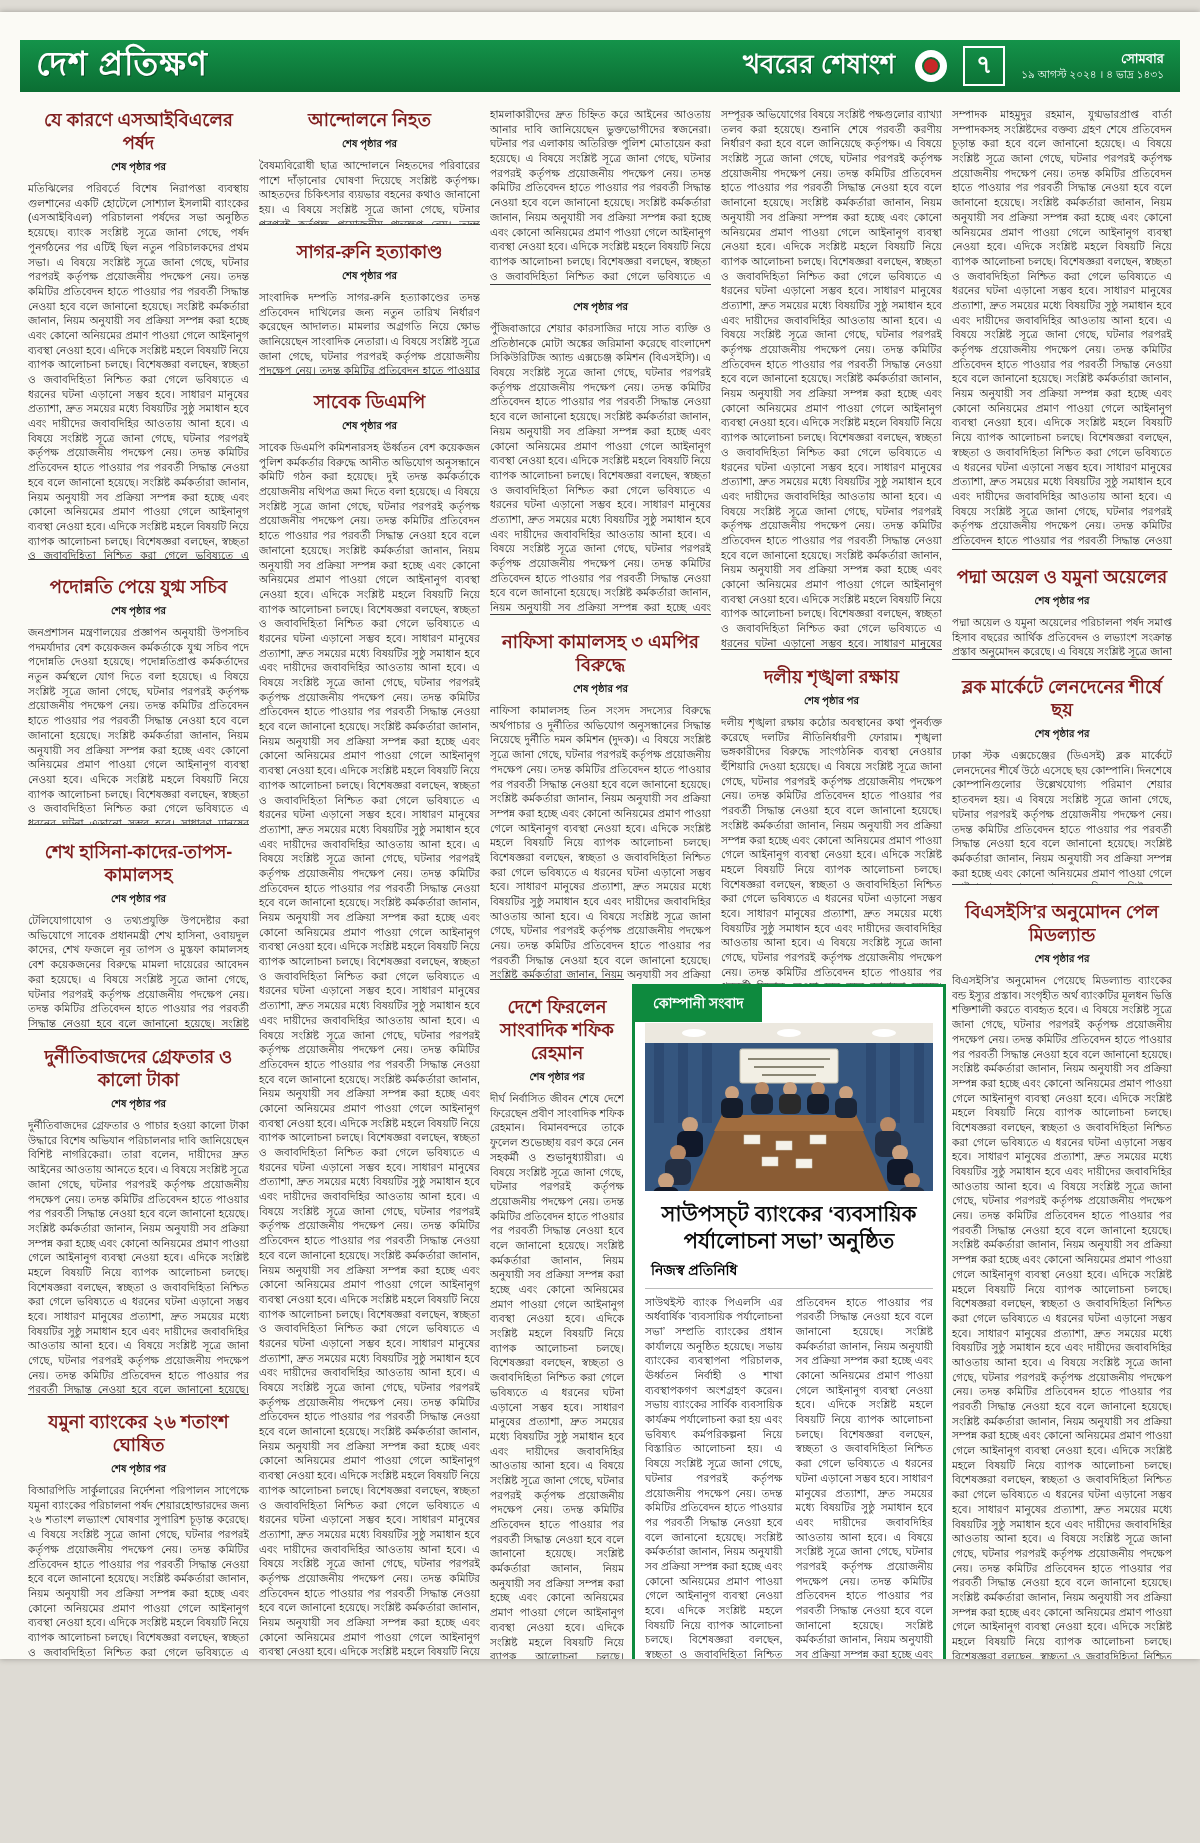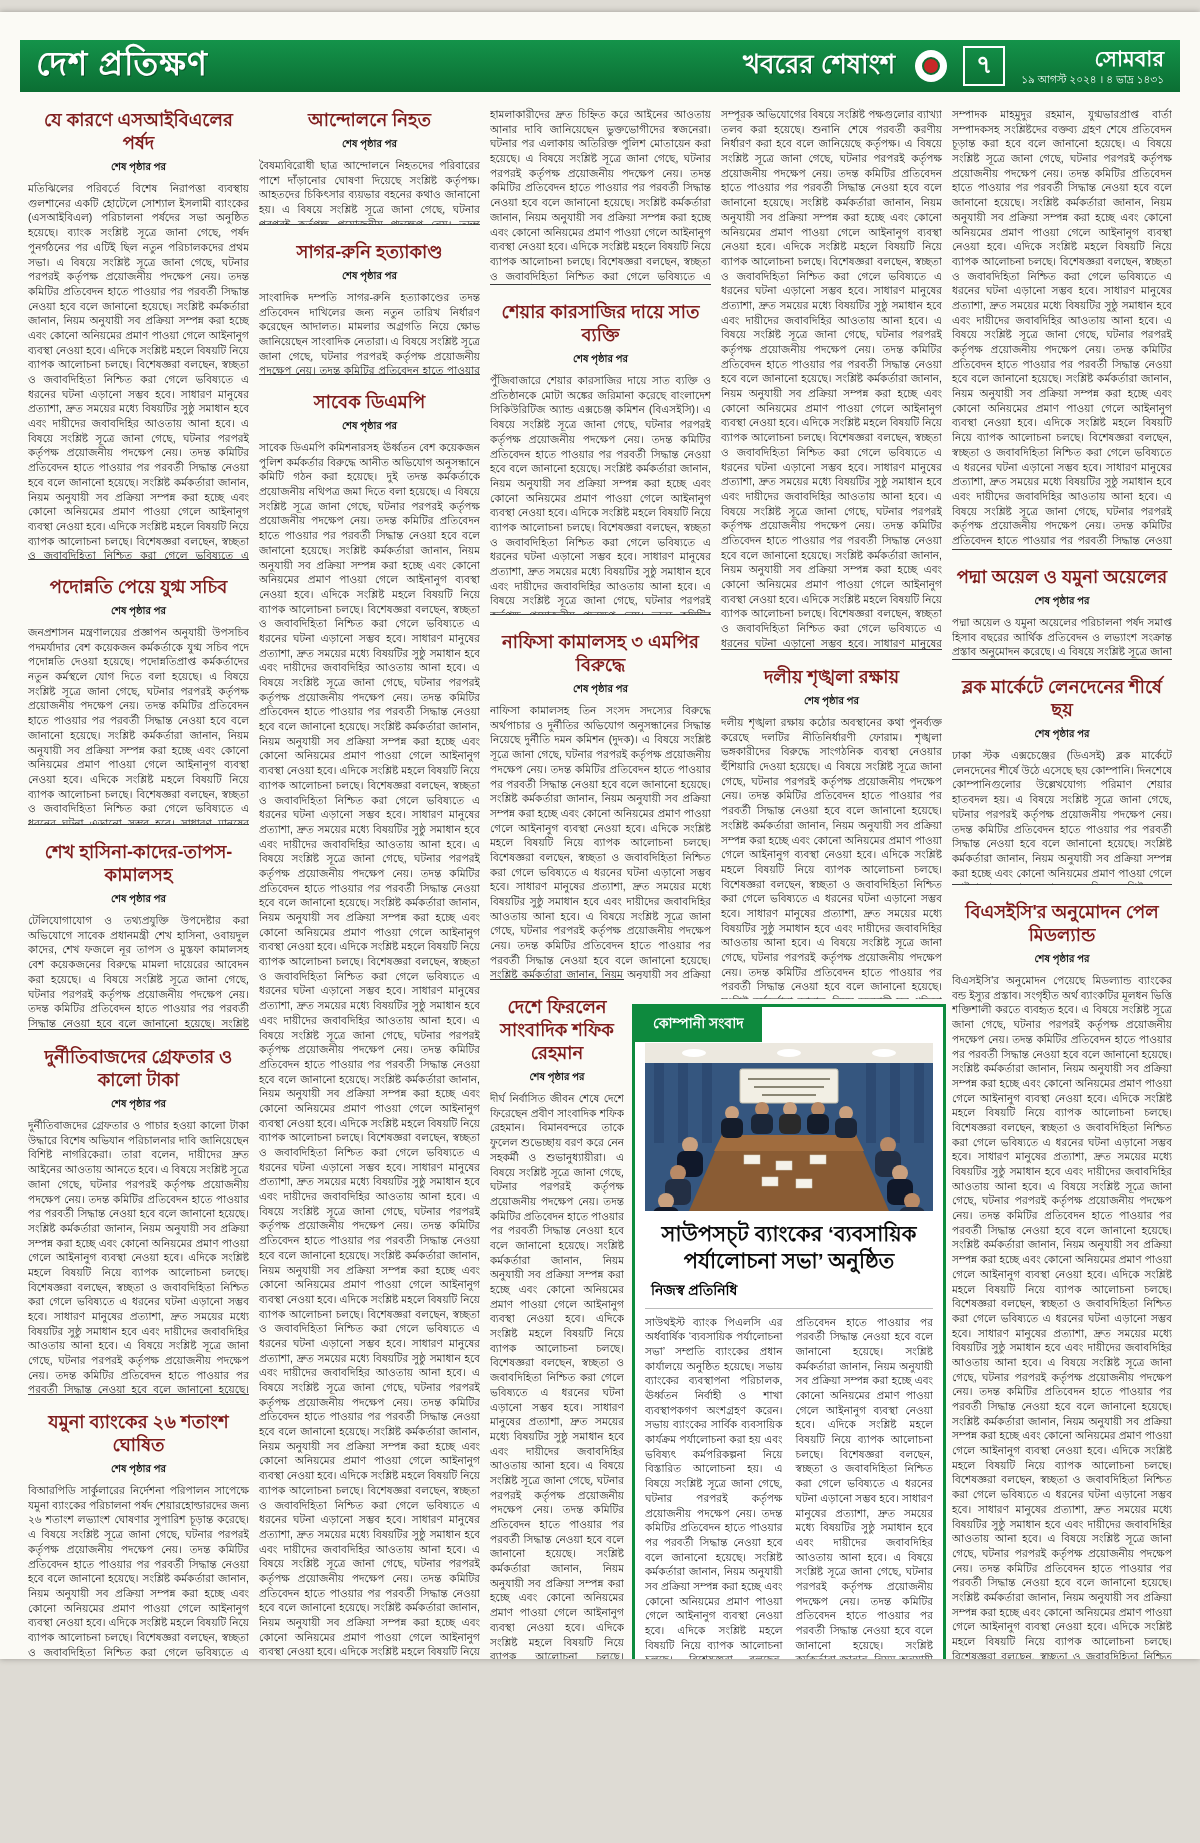--- a/index.html
+++ b/index.html
@@ -16,21 +16,21 @@
                 text-shadow:1px 1px 0 rgba(0,0,0,.35); white-space:nowrap; }
   .mast-spacer { flex:1 1 auto; }
   .section-title { font-size:26px; font-weight:bold; margin-right:20px; white-space:nowrap;
                    text-shadow:1px 1px 0 rgba(0,0,0,.3); }
   .logo-circle { width:32px; height:32px; border-radius:50%; background:#fff;
                  display:flex; align-items:center; justify-content:center; margin-right:16px; flex:0 0 auto; }
   .logo-inner { width:18px; height:18px; border-radius:50%; background:#c62828; border:2px solid #0b6e33; }
   .page-num-box { width:42px; height:40px; border:2px solid #fff; display:flex; align-items:center;
                   justify-content:center; font-size:25px; font-weight:bold; margin-right:16px; flex:0 0 auto; }
   .date-block { text-align:right; line-height:1.25; white-space:nowrap; }
-  .weekday { font-size:21px; font-weight:bold; }
+  .weekday { font-size:13px; font-weight:bold; }
   .date-line { font-size:10.5px; }
 
   
   .cols { position:absolute; left:28px; top:92px; width:1144px; height:1740px; }
   .col  { position:absolute; top:0; width:221px; display:flex; flex-direction:column; }
   .col-1 { left:0;    height:1740px; }
   .col-2 { left:231px; height:1740px; }
   .col-3 { left:462px; height:1740px; }
   .col-4 { left:693px; height:895px; }
   .col-5 { left:924px; width:220px; height:1740px; }
@@ -39,21 +39,21 @@
   .article + .article { border-top:1px solid #3c3c3c; padding-top:14px; }
   .fill { flex:1 1 auto; min-height:0; }
   .headline { font-size:18px; font-weight:bold; line-height:1.28; text-align:center;
               color:#7f1d1d; margin:2px 2px 4px; }
   .h-small { font-size:18px; }
   .kicker { font-size:10px; font-weight:bold; text-align:center; color:#111; margin-bottom:5px; }
   .body { font-size:10.5px; line-height:1.4; text-align:justify; color:#1e1e1e; }
   .narrow { width:134px; }
 
   
-  .company-box { position:absolute; left:604px; top:900px; width:314px; height:838px;
+  .company-box { position:absolute; left:604px; top:880px; width:314px; height:838px;
                  border:3px solid #0e8a3e; background:#fff; padding:36px 10px 10px; overflow:hidden; }
   .company-label { position:absolute; top:0; left:0; background:#0e8a3e; color:#fff;
                    font-size:14px; font-weight:bold; padding:5px 18px 6px; }
   .photo { width:100%; height:168px; overflow:hidden; background:#35567f; }
   .photo svg { display:block; width:100%; height:100%; }
   .company-headline { font-size:21px; font-weight:bold; line-height:1.3; text-align:center;
                       color:#0c0c0c; margin:9px 2px 4px; }
   .company-byline { font-size:14px; font-weight:bold; text-align:left; padding:0 6px 5px;
                     border-bottom:1px solid #bbb; margin-bottom:6px; }
   .company-body { font-size:10.5px; line-height:1.4; text-align:justify; color:#1e1e1e;
@@ -124,21 +124,20 @@
         <div class="kicker">শেষ পৃষ্ঠার পর</div>
         <p class="body">সাবেক ডিএমপি কমিশনারসহ ঊর্ধ্বতন বেশ কয়েকজন পুলিশ কর্মকর্তার বিরুদ্ধে আনীত অভিযোগ অনুসন্ধানে কমিটি গঠন করা হয়েছে। দুই তদন্ত কর্মকর্তাকে প্রয়োজনীয় নথিপত্র জমা দিতে বলা হয়েছে। এ বিষয়ে সংশ্লিষ্ট সূত্রে জানা গেছে, ঘটনার পরপরই কর্তৃপক্ষ প্রয়োজনীয় পদক্ষেপ নেয়। তদন্ত কমিটির প্রতিবেদন হাতে পাওয়ার পর পরবর্তী সিদ্ধান্ত নেওয়া হবে বলে জানানো হয়েছে। সংশ্লিষ্ট কর্মকর্তারা জানান, নিয়ম অনুযায়ী সব প্রক্রিয়া সম্পন্ন করা হচ্ছে এবং কোনো অনিয়মের প্রমাণ পাওয়া গেলে আইনানুগ ব্যবস্থা নেওয়া হবে। এদিকে সংশ্লিষ্ট মহলে বিষয়টি নিয়ে ব্যাপক আলোচনা চলছে। বিশেষজ্ঞরা বলছেন, স্বচ্ছতা ও জবাবদিহিতা নিশ্চিত করা গেলে ভবিষ্যতে এ ধরনের ঘটনা এড়ানো সম্ভব হবে। সাধারণ মানুষের প্রত্যাশা, দ্রুত সময়ের মধ্যে বিষয়টির সুষ্ঠু সমাধান হবে এবং দায়ীদের জবাবদিহির আওতায় আনা হবে। এ বিষয়ে সংশ্লিষ্ট সূত্রে জানা গেছে, ঘটনার পরপরই কর্তৃপক্ষ প্রয়োজনীয় পদক্ষেপ নেয়। তদন্ত কমিটির প্রতিবেদন হাতে পাওয়ার পর পরবর্তী সিদ্ধান্ত নেওয়া হবে বলে জানানো হয়েছে। সংশ্লিষ্ট কর্মকর্তারা জানান, নিয়ম অনুযায়ী সব প্রক্রিয়া সম্পন্ন করা হচ্ছে এবং কোনো অনিয়মের প্রমাণ পাওয়া গেলে আইনানুগ ব্যবস্থা নেওয়া হবে। এদিকে সংশ্লিষ্ট মহলে বিষয়টি নিয়ে ব্যাপক আলোচনা চলছে। বিশেষজ্ঞরা বলছেন, স্বচ্ছতা ও জবাবদিহিতা নিশ্চিত করা গেলে ভবিষ্যতে এ ধরনের ঘটনা এড়ানো সম্ভব হবে। সাধারণ মানুষের প্রত্যাশা, দ্রুত সময়ের মধ্যে বিষয়টির সুষ্ঠু সমাধান হবে এবং দায়ীদের জবাবদিহির আওতায় আনা হবে। এ বিষয়ে সংশ্লিষ্ট সূত্রে জানা গেছে, ঘটনার পরপরই কর্তৃপক্ষ প্রয়োজনীয় পদক্ষেপ নেয়। তদন্ত কমিটির প্রতিবেদন হাতে পাওয়ার পর পরবর্তী সিদ্ধান্ত নেওয়া হবে বলে জানানো হয়েছে। সংশ্লিষ্ট কর্মকর্তারা জানান, নিয়ম অনুযায়ী সব প্রক্রিয়া সম্পন্ন করা হচ্ছে এবং কোনো অনিয়মের প্রমাণ পাওয়া গেলে আইনানুগ ব্যবস্থা নেওয়া হবে। এদিকে সংশ্লিষ্ট মহলে বিষয়টি নিয়ে ব্যাপক আলোচনা চলছে। বিশেষজ্ঞরা বলছেন, স্বচ্ছতা ও জবাবদিহিতা নিশ্চিত করা গেলে ভবিষ্যতে এ ধরনের ঘটনা এড়ানো সম্ভব হবে। সাধারণ মানুষের প্রত্যাশা, দ্রুত সময়ের মধ্যে বিষয়টির সুষ্ঠু সমাধান হবে এবং দায়ীদের জবাবদিহির আওতায় আনা হবে। এ বিষয়ে সংশ্লিষ্ট সূত্রে জানা গেছে, ঘটনার পরপরই কর্তৃপক্ষ প্রয়োজনীয় পদক্ষেপ নেয়। তদন্ত কমিটির প্রতিবেদন হাতে পাওয়ার পর পরবর্তী সিদ্ধান্ত নেওয়া হবে বলে জানানো হয়েছে। সংশ্লিষ্ট কর্মকর্তারা জানান, নিয়ম অনুযায়ী সব প্রক্রিয়া সম্পন্ন করা হচ্ছে এবং কোনো অনিয়মের প্রমাণ পাওয়া গেলে আইনানুগ ব্যবস্থা নেওয়া হবে। এদিকে সংশ্লিষ্ট মহলে বিষয়টি নিয়ে ব্যাপক আলোচনা চলছে। বিশেষজ্ঞরা বলছেন, স্বচ্ছতা ও জবাবদিহিতা নিশ্চিত করা গেলে ভবিষ্যতে এ ধরনের ঘটনা এড়ানো সম্ভব হবে। সাধারণ মানুষের প্রত্যাশা, দ্রুত সময়ের মধ্যে বিষয়টির সুষ্ঠু সমাধান হবে এবং দায়ীদের জবাবদিহির আওতায় আনা হবে। এ বিষয়ে সংশ্লিষ্ট সূত্রে জানা গেছে, ঘটনার পরপরই কর্তৃপক্ষ প্রয়োজনীয় পদক্ষেপ নেয়। তদন্ত কমিটির প্রতিবেদন হাতে পাওয়ার পর পরবর্তী সিদ্ধান্ত নেওয়া হবে বলে জানানো হয়েছে। সংশ্লিষ্ট কর্মকর্তারা জানান, নিয়ম অনুযায়ী সব প্রক্রিয়া সম্পন্ন করা হচ্ছে এবং কোনো অনিয়মের প্রমাণ পাওয়া গেলে আইনানুগ ব্যবস্থা নেওয়া হবে। এদিকে সংশ্লিষ্ট মহলে বিষয়টি নিয়ে ব্যাপক আলোচনা চলছে। বিশেষজ্ঞরা বলছেন, স্বচ্ছতা ও জবাবদিহিতা নিশ্চিত করা গেলে ভবিষ্যতে এ ধরনের ঘটনা এড়ানো সম্ভব হবে। সাধারণ মানুষের প্রত্যাশা, দ্রুত সময়ের মধ্যে বিষয়টির সুষ্ঠু সমাধান হবে এবং দায়ীদের জবাবদিহির আওতায় আনা হবে। এ বিষয়ে সংশ্লিষ্ট সূত্রে জানা গেছে, ঘটনার পরপরই কর্তৃপক্ষ প্রয়োজনীয় পদক্ষেপ নেয়। তদন্ত কমিটির প্রতিবেদন হাতে পাওয়ার পর পরবর্তী সিদ্ধান্ত নেওয়া হবে বলে জানানো হয়েছে। সংশ্লিষ্ট কর্মকর্তারা জানান, নিয়ম অনুযায়ী সব প্রক্রিয়া সম্পন্ন করা হচ্ছে এবং কোনো অনিয়মের প্রমাণ পাওয়া গেলে আইনানুগ ব্যবস্থা নেওয়া হবে। এদিকে সংশ্লিষ্ট মহলে বিষয়টি নিয়ে ব্যাপক আলোচনা চলছে। বিশেষজ্ঞরা বলছেন, স্বচ্ছতা ও জবাবদিহিতা নিশ্চিত করা গেলে ভবিষ্যতে এ ধরনের ঘটনা এড়ানো সম্ভব হবে। সাধারণ মানুষের প্রত্যাশা, দ্রুত সময়ের মধ্যে বিষয়টির সুষ্ঠু সমাধান হবে এবং দায়ীদের জবাবদিহির আওতায় আনা হবে। এ বিষয়ে সংশ্লিষ্ট সূত্রে জানা গেছে, ঘটনার পরপরই কর্তৃপক্ষ প্রয়োজনীয় পদক্ষেপ নেয়। তদন্ত কমিটির প্রতিবেদন হাতে পাওয়ার পর পরবর্তী সিদ্ধান্ত নেওয়া হবে বলে জানানো হয়েছে। সংশ্লিষ্ট কর্মকর্তারা জানান, নিয়ম অনুযায়ী সব প্রক্রিয়া সম্পন্ন করা হচ্ছে এবং কোনো অনিয়মের প্রমাণ পাওয়া গেলে আইনানুগ ব্যবস্থা নেওয়া হবে। এদিকে সংশ্লিষ্ট মহলে বিষয়টি নিয়ে ব্যাপক আলোচনা চলছে। বিশেষজ্ঞরা বলছেন, স্বচ্ছতা ও জবাবদিহিতা নিশ্চিত করা গেলে ভবিষ্যতে এ ধরনের ঘটনা এড়ানো সম্ভব হবে। সাধারণ মানুষের প্রত্যাশা, দ্রুত সময়ের মধ্যে বিষয়টির সুষ্ঠু সমাধান হবে এবং দায়ীদের জবাবদিহির আওতায় আনা হবে। এ বিষয়ে সংশ্লিষ্ট সূত্রে জানা গেছে, ঘটনার পরপরই কর্তৃপক্ষ প্রয়োজনীয় পদক্ষেপ নেয়। তদন্ত কমিটির প্রতিবেদন হাতে পাওয়ার পর পরবর্তী সিদ্ধান্ত নেওয়া হবে বলে জানানো হয়েছে। সংশ্লিষ্ট কর্মকর্তারা জানান, নিয়ম অনুযায়ী সব প্রক্রিয়া সম্পন্ন করা হচ্ছে এবং কোনো অনিয়মের প্রমাণ পাওয়া গেলে আইনানুগ ব্যবস্থা নেওয়া হবে। এদিকে সংশ্লিষ্ট মহলে বিষয়টি নিয়ে ব্যাপক আলোচনা চলছে। বিশেষজ্ঞরা বলছেন, স্বচ্ছতা ও জবাবদিহিতা নিশ্চিত করা গেলে ভবিষ্যতে এ ধরনের ঘটনা এড়ানো সম্ভব হবে। সাধারণ মানুষের প্রত্যাশা, দ্রুত সময়ের মধ্যে বিষয়টির সুষ্ঠু সমাধান হবে এবং দায়ীদের জবাবদিহির আওতায় আনা হবে। </p>
       </article>
     </section>
 
     <section class="col col-3">
       <article class="article" style="height:180px">
         <p class="body">হামলাকারীদের দ্রুত চিহ্নিত করে আইনের আওতায় আনার দাবি জানিয়েছেন ভুক্তভোগীদের স্বজনেরা। ঘটনার পর এলাকায় অতিরিক্ত পুলিশ মোতায়েন করা হয়েছে। এ বিষয়ে সংশ্লিষ্ট সূত্রে জানা গেছে, ঘটনার পরপরই কর্তৃপক্ষ প্রয়োজনীয় পদক্ষেপ নেয়। তদন্ত কমিটির প্রতিবেদন হাতে পাওয়ার পর পরবর্তী সিদ্ধান্ত নেওয়া হবে বলে জানানো হয়েছে। সংশ্লিষ্ট কর্মকর্তারা জানান, নিয়ম অনুযায়ী সব প্রক্রিয়া সম্পন্ন করা হচ্ছে এবং কোনো অনিয়মের প্রমাণ পাওয়া গেলে আইনানুগ ব্যবস্থা নেওয়া হবে। এদিকে সংশ্লিষ্ট মহলে বিষয়টি নিয়ে ব্যাপক আলোচনা চলছে। বিশেষজ্ঞরা বলছেন, স্বচ্ছতা ও জবাবদিহিতা নিশ্চিত করা গেলে ভবিষ্যতে এ ধরনের ঘটনা এড়ানো সম্ভব হবে। সাধারণ মানুষের প্রত্যাশা, দ্রুত সময়ের মধ্যে বিষয়টির সুষ্ঠু সমাধান হবে এবং দায়ীদের জবাবদিহির আওতায় আনা হবে। </p>
       </article>
       <article class="article" style="height:330px">
-        <h2 class="headline">শেয়ার কারসাজির দায়ে সাত ব্যক্তি</h2>
         <div class="kicker">শেষ পৃষ্ঠার পর</div>
         <p class="body">পুঁজিবাজারে শেয়ার কারসাজির দায়ে সাত ব্যক্তি ও প্রতিষ্ঠানকে মোটা অঙ্কের জরিমানা করেছে বাংলাদেশ সিকিউরিটিজ অ্যান্ড এক্সচেঞ্জ কমিশন (বিএসইসি)। এ বিষয়ে সংশ্লিষ্ট সূত্রে জানা গেছে, ঘটনার পরপরই কর্তৃপক্ষ প্রয়োজনীয় পদক্ষেপ নেয়। তদন্ত কমিটির প্রতিবেদন হাতে পাওয়ার পর পরবর্তী সিদ্ধান্ত নেওয়া হবে বলে জানানো হয়েছে। সংশ্লিষ্ট কর্মকর্তারা জানান, নিয়ম অনুযায়ী সব প্রক্রিয়া সম্পন্ন করা হচ্ছে এবং কোনো অনিয়মের প্রমাণ পাওয়া গেলে আইনানুগ ব্যবস্থা নেওয়া হবে। এদিকে সংশ্লিষ্ট মহলে বিষয়টি নিয়ে ব্যাপক আলোচনা চলছে। বিশেষজ্ঞরা বলছেন, স্বচ্ছতা ও জবাবদিহিতা নিশ্চিত করা গেলে ভবিষ্যতে এ ধরনের ঘটনা এড়ানো সম্ভব হবে। সাধারণ মানুষের প্রত্যাশা, দ্রুত সময়ের মধ্যে বিষয়টির সুষ্ঠু সমাধান হবে এবং দায়ীদের জবাবদিহির আওতায় আনা হবে। এ বিষয়ে সংশ্লিষ্ট সূত্রে জানা গেছে, ঘটনার পরপরই কর্তৃপক্ষ প্রয়োজনীয় পদক্ষেপ নেয়। তদন্ত কমিটির প্রতিবেদন হাতে পাওয়ার পর পরবর্তী সিদ্ধান্ত নেওয়া হবে বলে জানানো হয়েছে। সংশ্লিষ্ট কর্মকর্তারা জানান, নিয়ম অনুযায়ী সব প্রক্রিয়া সম্পন্ন করা হচ্ছে এবং কোনো অনিয়মের প্রমাণ পাওয়া গেলে আইনানুগ ব্যবস্থা নেওয়া হবে। এদিকে সংশ্লিষ্ট মহলে বিষয়টি নিয়ে ব্যাপক আলোচনা চলছে। বিশেষজ্ঞরা বলছেন, স্বচ্ছতা ও জবাবদিহিতা নিশ্চিত করা গেলে ভবিষ্যতে এ ধরনের ঘটনা এড়ানো সম্ভব হবে। সাধারণ মানুষের প্রত্যাশা, দ্রুত সময়ের মধ্যে বিষয়টির সুষ্ঠু সমাধান হবে এবং দায়ীদের জবাবদিহির আওতায় আনা হবে। </p>
       </article>
       <article class="article" style="height:365px">
         <h2 class="headline">নাফিসা কামালসহ ৩ এমপির বিরুদ্ধে</h2>
         <div class="kicker">শেষ পৃষ্ঠার পর</div>
         <p class="body">নাফিসা কামালসহ তিন সংসদ সদস্যের বিরুদ্ধে অর্থপাচার ও দুর্নীতির অভিযোগ অনুসন্ধানের সিদ্ধান্ত নিয়েছে দুর্নীতি দমন কমিশন (দুদক)। এ বিষয়ে সংশ্লিষ্ট সূত্রে জানা গেছে, ঘটনার পরপরই কর্তৃপক্ষ প্রয়োজনীয় পদক্ষেপ নেয়। তদন্ত কমিটির প্রতিবেদন হাতে পাওয়ার পর পরবর্তী সিদ্ধান্ত নেওয়া হবে বলে জানানো হয়েছে। সংশ্লিষ্ট কর্মকর্তারা জানান, নিয়ম অনুযায়ী সব প্রক্রিয়া সম্পন্ন করা হচ্ছে এবং কোনো অনিয়মের প্রমাণ পাওয়া গেলে আইনানুগ ব্যবস্থা নেওয়া হবে। এদিকে সংশ্লিষ্ট মহলে বিষয়টি নিয়ে ব্যাপক আলোচনা চলছে। বিশেষজ্ঞরা বলছেন, স্বচ্ছতা ও জবাবদিহিতা নিশ্চিত করা গেলে ভবিষ্যতে এ ধরনের ঘটনা এড়ানো সম্ভব হবে। সাধারণ মানুষের প্রত্যাশা, দ্রুত সময়ের মধ্যে বিষয়টির সুষ্ঠু সমাধান হবে এবং দায়ীদের জবাবদিহির আওতায় আনা হবে। এ বিষয়ে সংশ্লিষ্ট সূত্রে জানা গেছে, ঘটনার পরপরই কর্তৃপক্ষ প্রয়োজনীয় পদক্ষেপ নেয়। তদন্ত কমিটির প্রতিবেদন হাতে পাওয়ার পর পরবর্তী সিদ্ধান্ত নেওয়া হবে বলে জানানো হয়েছে। সংশ্লিষ্ট কর্মকর্তারা জানান, নিয়ম অনুযায়ী সব প্রক্রিয়া সম্পন্ন করা হচ্ছে এবং কোনো অনিয়মের প্রমাণ পাওয়া গেলে আইনানুগ ব্যবস্থা নেওয়া হবে। এদিকে সংশ্লিষ্ট মহলে বিষয়টি নিয়ে ব্যাপক আলোচনা চলছে। বিশেষজ্ঞরা বলছেন, স্বচ্ছতা ও জবাবদিহিতা নিশ্চিত করা গেলে ভবিষ্যতে এ ধরনের ঘটনা এড়ানো সম্ভব হবে। সাধারণ মানুষের প্রত্যাশা, দ্রুত সময়ের মধ্যে বিষয়টির সুষ্ঠু সমাধান হবে এবং দায়ীদের জবাবদিহির আওতায় আনা হবে। </p>
       </article>
       <article class="article fill narrow">
         <h2 class="headline h-small">দেশে ফিরলেন সাংবাদিক শফিক রেহমান</h2>

